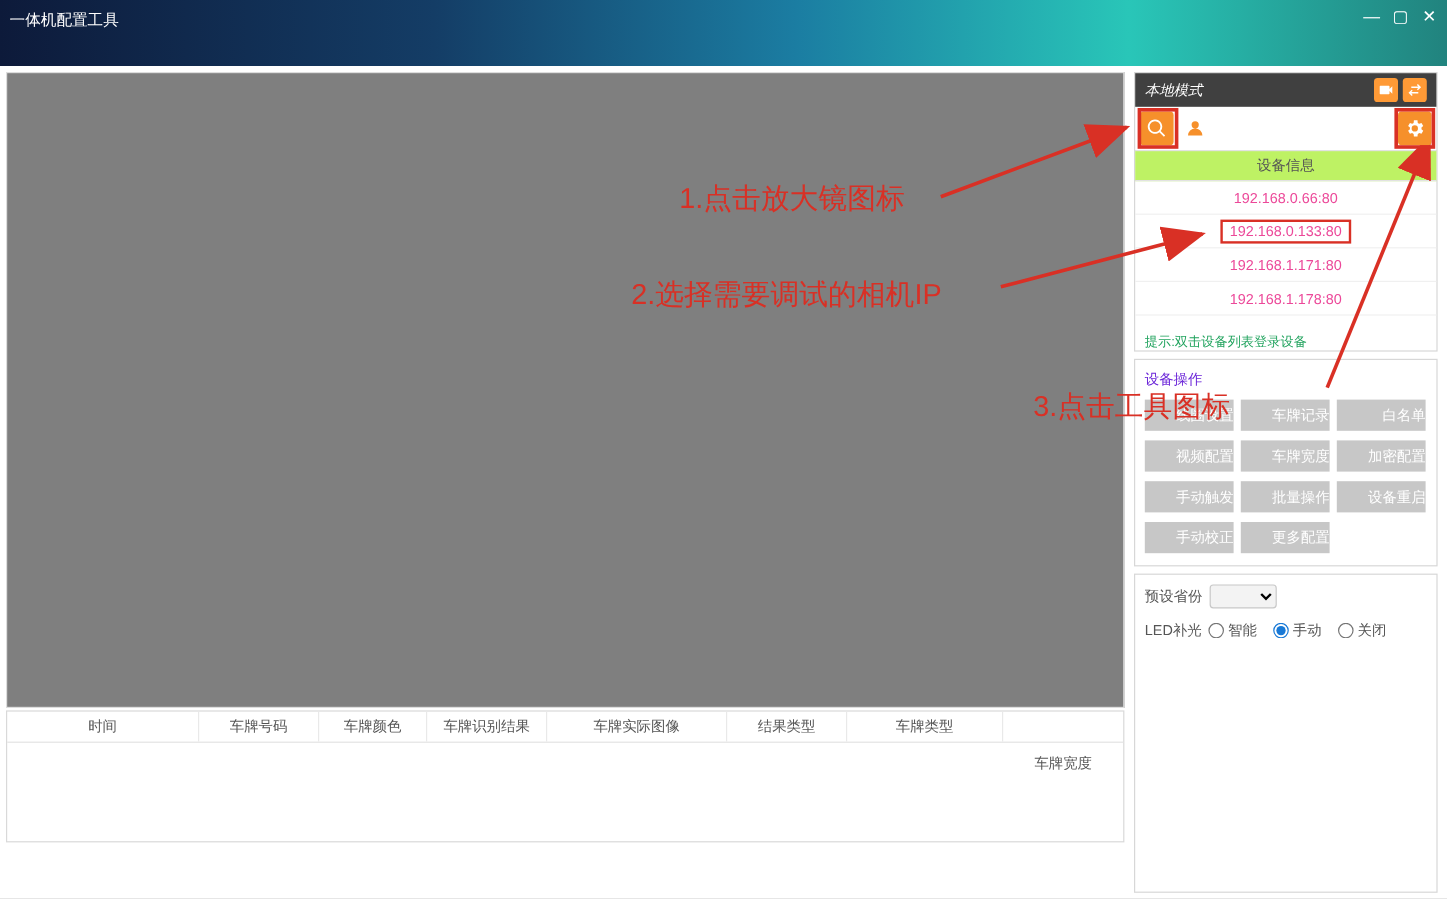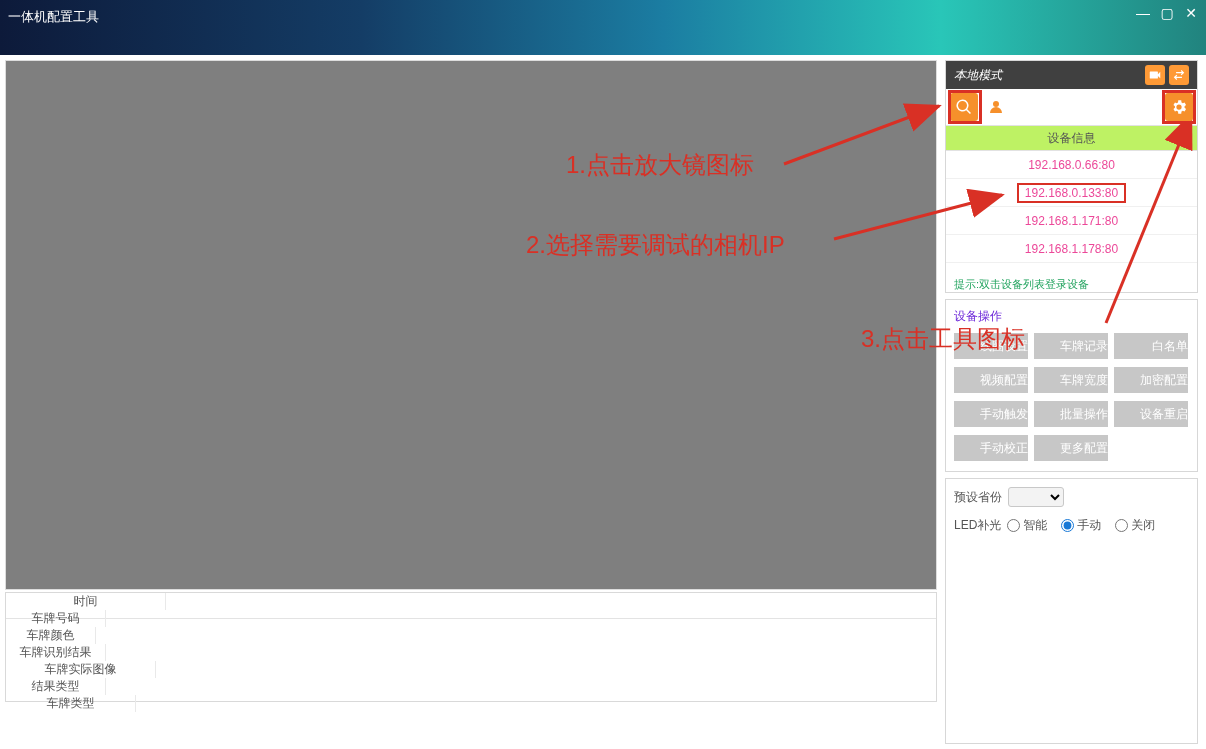--- a/index.html
+++ b/index.html
@@ -7,21 +7,21 @@
   .titlebar{height:55px;background:linear-gradient(90deg,#0d1a3a 0%,#143d66 30%,#1b7da2 55%,#29c6b8 78%,#21837e 100%);color:#fff;display:flex;align-items:flex-start;justify-content:space-between;padding:6px 8px;position:relative;}
   .titlebar .title{font-size:13px;padding-top:2px;}
   .winctrl{display:flex;gap:10px;}
   .winctrl span{width:14px;height:14px;display:inline-flex;align-items:center;justify-content:center;color:#fff;font-size:14px;cursor:pointer;}
   .app-body{display:flex;height:694px;}
   .main-col{width:942px;display:flex;flex-direction:column;padding:5px;}
   .preview{flex:0 0 530px;background:#7f7f7f;border:1px solid #ddd;position:relative;}
   .anno{position:absolute;color:#d93025;font-size:24px;font-weight:400;white-space:nowrap;}
   svg.arrow{position:absolute;overflow:visible;}
   .result-tbl{margin-top:2px;border:1px solid #d9d9d9;height:110px;background:#fff;}
-  .result-tbl .hdr{display:flex;height:26px;border-bottom:1px solid #e3e3e3;flex-direction:column;}
+  .result-tbl .hdr{display:flex;height:26px;border-bottom:1px solid #e3e3e3;}
   .result-tbl .hdr div{font-size:12px;color:#555;display:flex;align-items:center;justify-content:center;border-right:1px solid #e9e9e9;}
   .result-tbl .hdr div:last-child{border-right:none;}
   .c0{width:160px;} .c1{width:100px;} .c2{width:90px;} .c3{width:100px;} .c4{width:150px;} .c5{width:100px;text-align:right;} .c6{width:130px;} .c7{width:100px;margin-top:43px;}
   .side-col{width:264px;padding:5px 8px 5px 3px;display:flex;flex-direction:column;}
   .side-box{border:1px solid #d7d7d7;background:#fff;}
   .side-hdr{height:28px;background:#404040;color:#fff;display:flex;align-items:center;justify-content:space-between;padding:0 8px;font-size:12px;font-style:italic;}
   .side-hdr .icbtn{width:20px;height:20px;border-radius:3px;background:#ff9a36;display:inline-flex;align-items:center;justify-content:center;margin-left:4px;}
   .side-hdr .icbtn svg{fill:#fff;}
   .toolbar{height:36px;display:flex;align-items:center;padding:3px 4px;gap:4px;position:relative;}
   .toolbar .sq{width:28px;height:28px;border-radius:3px;display:inline-flex;align-items:center;justify-content:center;}

